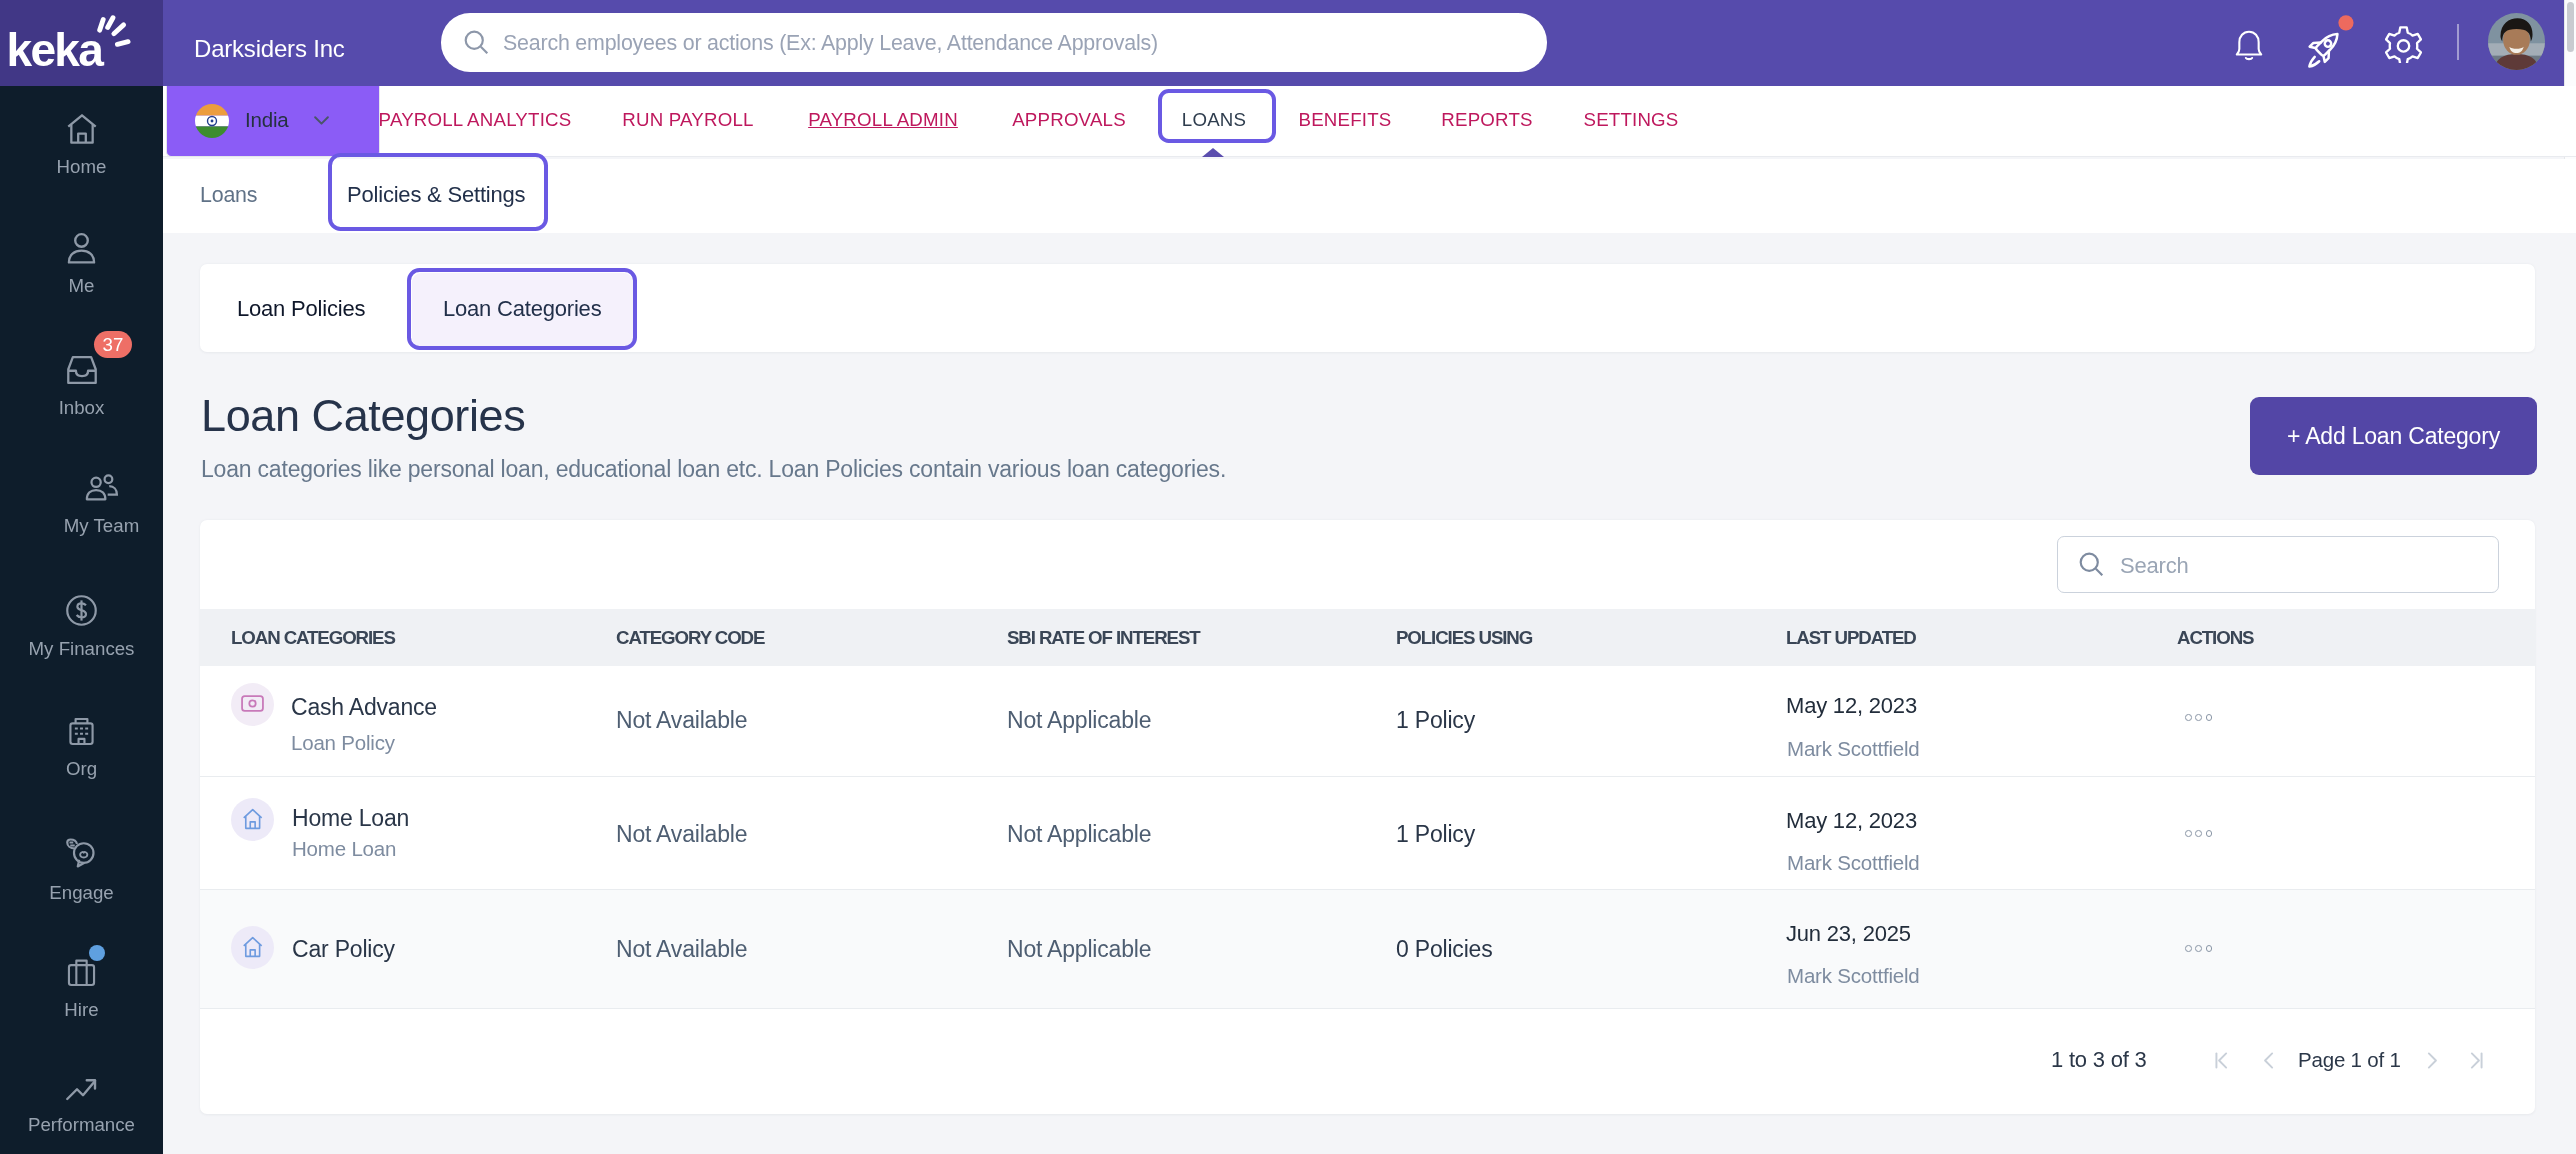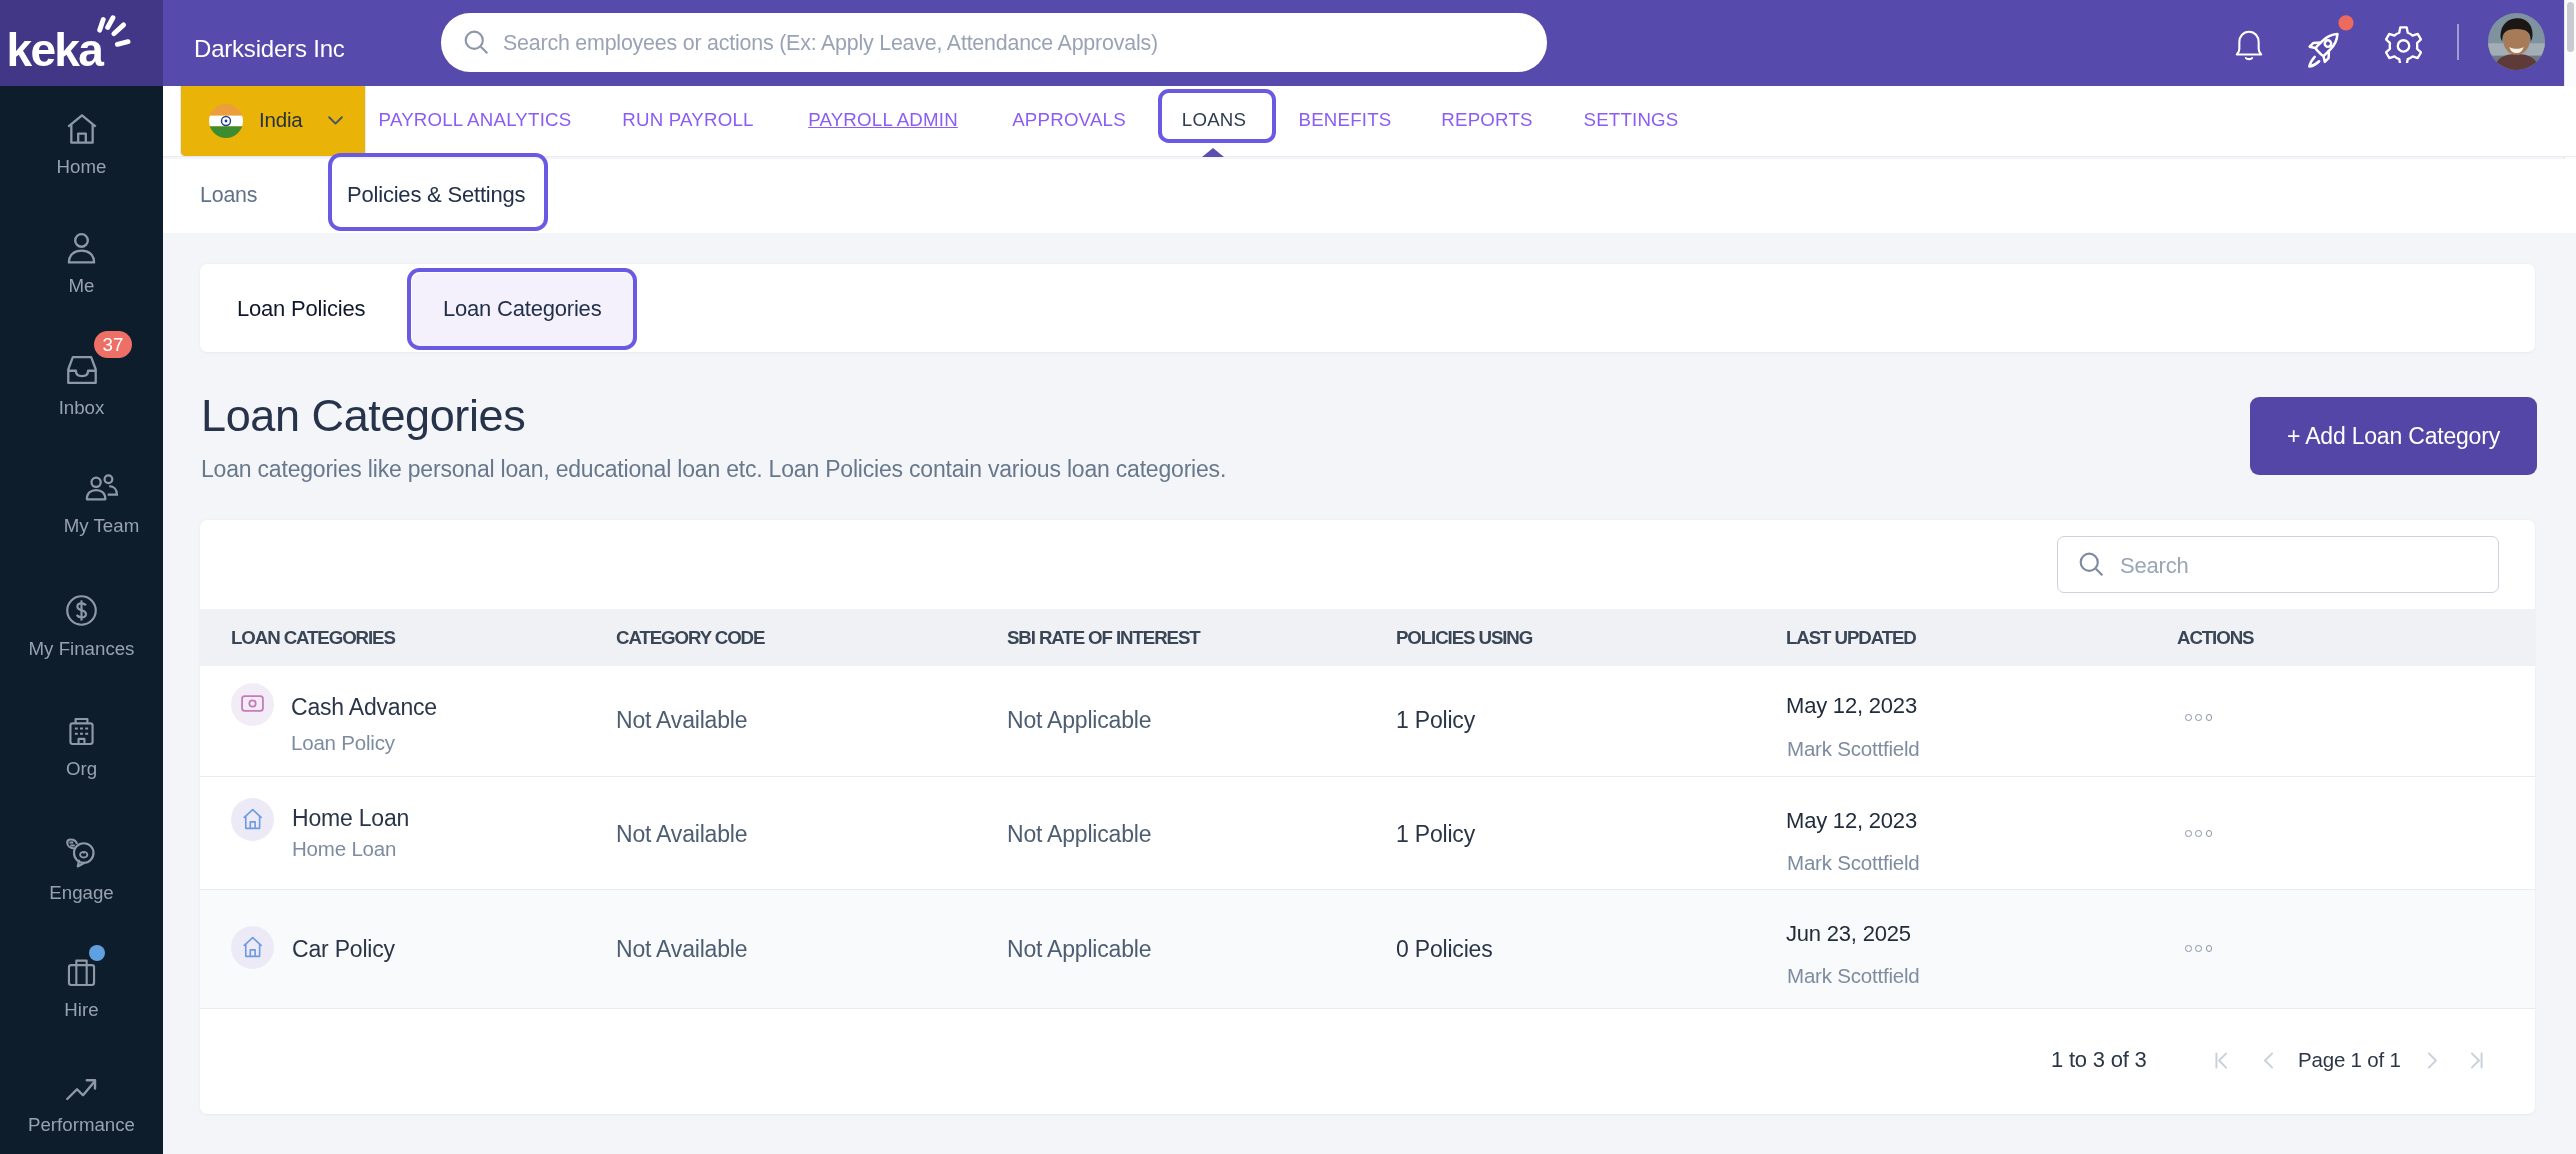--- a/index.html
+++ b/index.html
@@ -8,21 +8,21 @@
 .abs { position:absolute; }
 #hdr { position:absolute; left:0; top:0; width:2564px; height:86px; background:#564BAC; }
 #keka { position:absolute; left:0; top:0; width:163px; height:86px; background:#413786; }
 #sidebar { position:absolute; left:0; top:86px; width:163px; height:1068px; background:#0E1D2B; }
 #navbar { position:absolute; left:163px; top:86px; width:2413px; height:71px; background:#fff; border-bottom:0.9px solid #E9EBEF; }
 #subnav { position:absolute; left:163px; top:159px; width:2413px; height:75px; background:#fff; }
 #content { position:absolute; left:163px; top:233px; width:2413px; height:921px; background:#F4F5F8; }
 .sideitem { position:absolute; left:0; width:163px; text-align:center; color:#97A2AF; font-size:18.7px; }
 .sideitem svg { display:block; margin:0 auto; }
 .sideitem .lbl { margin-top:10.7px; letter-spacing:0px; }
-.navitem { position:absolute; top:84px; height:71px; line-height:71px; font-size:18.7px; letter-spacing:0.2px; color:#8b5cf6; white-space:nowrap; transform:translateX(-50%); }
+.navitem { position:absolute; top:84px; height:71px; line-height:71px; font-size:18.7px; letter-spacing:0.2px; color:#be185d; white-space:nowrap; transform:translateX(-50%); }
 .annbox { position:absolute; border:4.9px solid #6A59E3; border-radius:12.5px; }
 .hcol { position:absolute; top:627px; font-size:18.7px; color:#3A4656; letter-spacing:-1.1px; font-weight:bold; }
 .rowtitle { font-size:23px; color:#2A3648; }
 .rowsub { font-size:20.5px; color:#7E8CA0; }
 .cell { font-size:23px; color:#4E5E72; }
 .cell2 { font-size:23px; color:#2A3648;text-align:right; }
 .date { font-size:22px; color:#222D3B; }
 .dots { position:absolute; width:32px; display:flex; gap:3.6px; }
 .dots i { width:6.7px; height:6.7px; border-radius:50%; border:1.8px solid #8A96A6; display:block; }
 </style>
@@ -158,21 +158,21 @@
 </div>
 <div class="abs" style="left:89px;top:945px;width:16px;height:16px;border-radius:50%;background:#5FA0E0;"></div>
 <div class="sideitem" style="top:1075px;">
   <svg width="35" height="28.5" viewBox="0 0 46 38" fill="none" stroke="#8E99A7" stroke-width="3.2" stroke-linecap="round" stroke-linejoin="round">
       <path d="M4 32 L17 19 L25 27 L41 8"></path>
       <path d="M30 7 L41 7 L41 18"></path>
     </svg>
   <div class="lbl">Performance</div>
 </div>
 <div id="navbar"></div>
-<div class="abs" style="left:180px;top:86px;width:186px;height:71px;background:#eab308;border:0.9px solid #E4E7EB;border-top:none;border-radius:0 0 5.3px 5.3px;">
+<div class="abs" style="left:166px;top:86px;width:214px;height:71px;background:#8b5cf6;border:0.9px solid #E4E7EB;border-top:none;border-radius:0 0 5.3px 5.3px;">
   <svg class="abs" style="left:28px;top:18px;" width="34" height="34" viewBox="0 0 38 38">
     <defs>
         <clipPath id="flg">
           <circle cx="19" cy="19" r="19"></circle>
         </clipPath>
       </defs>
     <g clip-path="url(#flg)">
       <rect width="38" height="13" fill="#EC9D3E"></rect>
       <rect y="13" width="38" height="12" fill="#fff"></rect>
       <rect y="25" width="38" height="13" fill="#3D8C2F"></rect>

